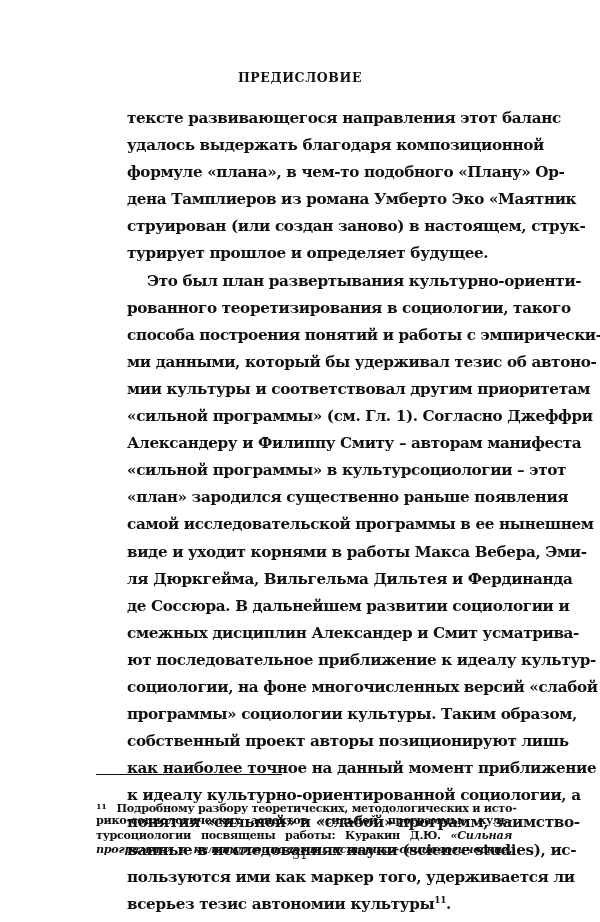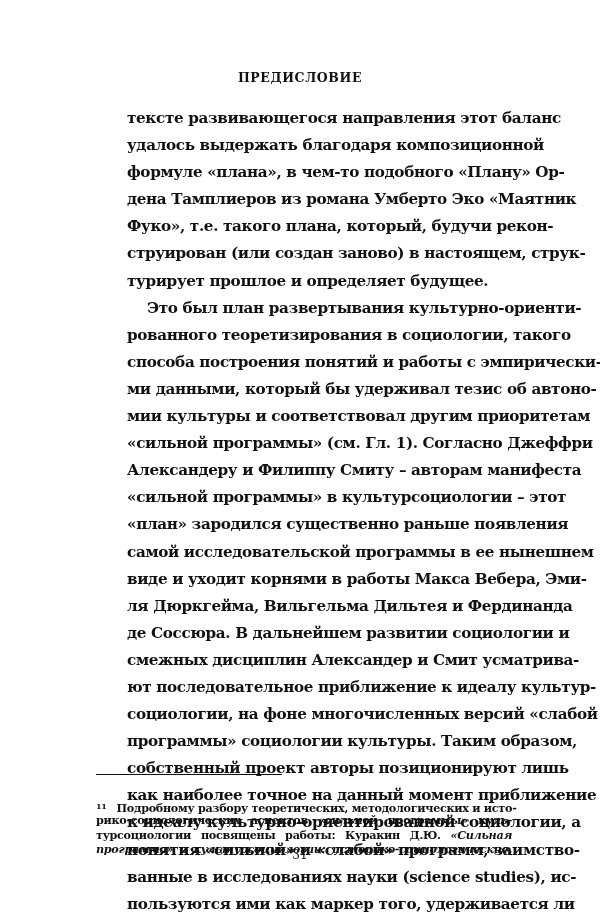--- a/index.html
+++ b/index.html
@@ -37,21 +37,20 @@
 <body>
 
 <div class="page">
   <div class="running-head">ПРЕДИСЛОВИЕ</div>
 
   <div class="body-text">
     <div class="line">тексте развивающегося направления этот баланс</div>
     <div class="line">удалось выдержать благодаря композиционной</div>
     <div class="line">формуле «плана», в чем-то подобного «Плану» Ор-</div>
     <div class="line">дена Тамплиеров из романа Умберто Эко «Маятник</div>
-    <div class="line">Фуко», т.е. такого плана, который, будучи рекон-</div>
     <div class="line">струирован (или создан заново) в настоящем, струк-</div>
     <div class="line last">турирует прошлое и определяет будущее.</div>
     <div class="line indent">Это был план развертывания культурно-ориенти-</div>
     <div class="line">рованного теоретизирования в социологии, такого</div>
     <div class="line">способа построения понятий и работы с эмпирически-</div>
     <div class="line">ми данными, который бы удерживал тезис об автоно-</div>
     <div class="line">мии культуры и соответствовал другим приоритетам</div>
     <div class="line">«сильной программы» (см. Гл. 1). Согласно Джеффри</div>
     <div class="line">Александеру и Филиппу Смиту – авторам манифеста</div>
     <div class="line">«сильной программы» в культурсоциологии – этот</div>

